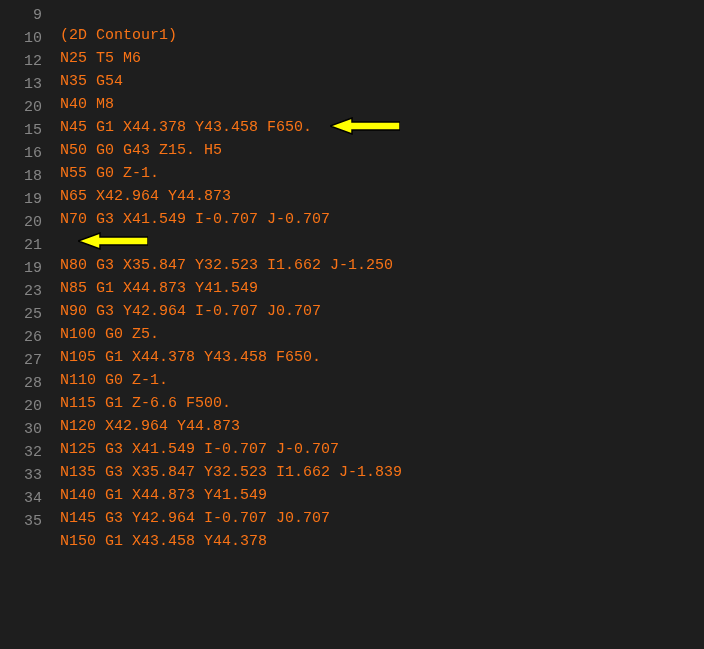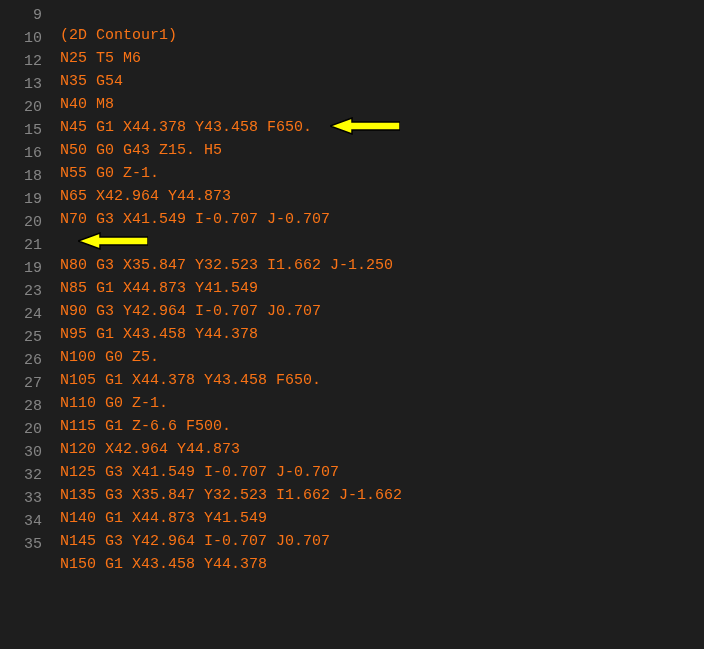--- a/index.html
+++ b/index.html
@@ -62,24 +62,23 @@
     <div class="line"><div class="gutter">15</div><div class="code"><span>N50 G0 G43 Z15. H5</span></div></div>
     <div class="line"><div class="gutter">16</div><div class="code"><span>N55 G0 Z-1.</span></div></div>
     <div class="line"><div class="gutter">18</div><div class="code"><span>N65 X42.964 Y44.873</span></div></div>
     <div class="line"><div class="gutter">19</div><div class="code"><span>N70 G3 X41.549 I-0.707 J-0.707</span></div></div>
     <div class="line"><div class="gutter">20</div><div class="code"><span class="arrow-wrap"><svg width="70" height="18" viewBox="0 0 70 18">
             <polygon points="0,9 22,1 22,5 70,5 70,13 22,13 22,17" fill="#ffff00" stroke="#000000" stroke-width="1.5" stroke-linejoin="miter"></polygon>
           </svg></span></div></div>
     <div class="line"><div class="gutter">21</div><div class="code"><span>N80 G3 X35.847 Y32.523 I1.662 J-1.250</span></div></div>
     <div class="line"><div class="gutter">19</div><div class="code"><span>N85 G1 X44.873 Y41.549</span></div></div>
     <div class="line"><div class="gutter">23</div><div class="code"><span>N90 G3 Y42.964 I-0.707 J0.707</span></div></div>
-    <div class="line"><div class="gutter">24</div><div class="code"><span>N95 G1 X43.458 Y44.378</span></div></div>
     <div class="line"><div class="gutter">25</div><div class="code"><span>N100 G0 Z5.</span></div></div>
     <div class="line"><div class="gutter">26</div><div class="code"><span>N105 G1 X44.378 Y43.458 F650.</span></div></div>
     <div class="line"><div class="gutter">27</div><div class="code"><span>N110 G0 Z-1.</span></div></div>
     <div class="line"><div class="gutter">28</div><div class="code"><span>N115 G1 Z-6.6 F500.</span></div></div>
     <div class="line"><div class="gutter">20</div><div class="code"><span>N120 X42.964 Y44.873</span></div></div>
     <div class="line"><div class="gutter">30</div><div class="code"><span>N125 G3 X41.549 I-0.707 J-0.707</span></div></div>
-    <div class="line"><div class="gutter">32</div><div class="code"><span>N135 G3 X35.847 Y32.523 I1.662 J-1.662</span></div></div>
+    <div class="line"><div class="gutter">32</div><div class="code"><span>N135 G3 X35.847 Y32.523 I1.662 J-1.839</span></div></div>
     <div class="line"><div class="gutter">33</div><div class="code"><span>N140 G1 X44.873 Y41.549</span></div></div>
     <div class="line"><div class="gutter">34</div><div class="code"><span>N145 G3 Y42.964 I-0.707 J0.707</span></div></div>
     <div class="line"><div class="gutter">35</div><div class="code"><span>N150 G1 X43.458 Y44.378</span></div></div>
   </div>
 
 </body></html>

